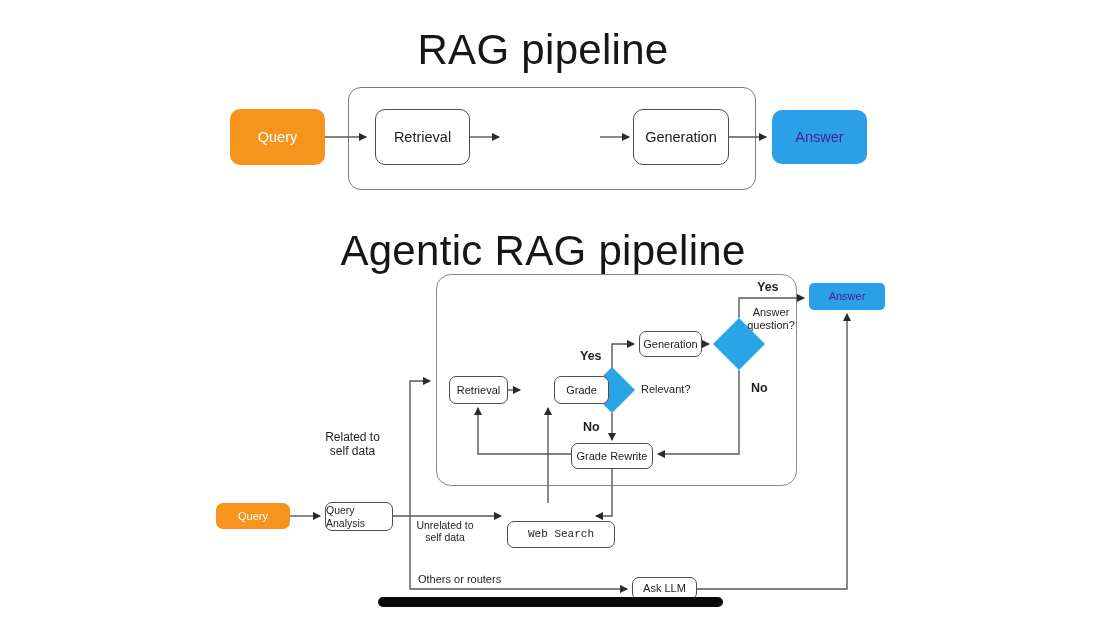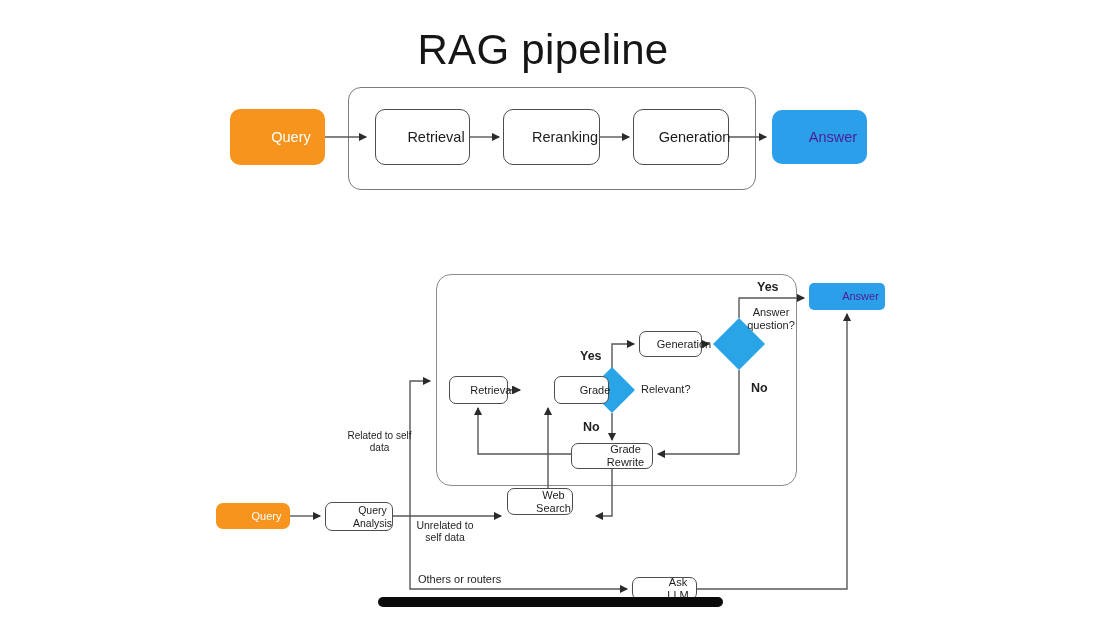--- a/index.html
+++ b/index.html
@@ -2,40 +2,41 @@
 <html style="--orange: #F6941D; --blue: #2C9FEA; --diamond: #29A4E6;"><head>
 <meta charset="utf-8">
 <style>
   html,body{margin:0;padding:0;background:#fff;}
   .stage{position:relative;width:1100px;height:619px;background:#ffffff;overflow:hidden;
          font-family:"Liberation Sans",sans-serif;}
   .title{position:absolute;left:0;width:1054px;text-align:center;margin:16px;
          font-size:42px;font-weight:500;color:#161616;letter-spacing:.3px;}
   .frame{position:absolute;border:1.4px solid #7c7c7c;border-radius:13px;background:transparent;}
   .frame.bot{border-radius:15px;border-color:#8a8a8a;}
-  .box{position:absolute;display:flex;align-items:center;justify-content:center;text-align:center;
-       background:#fff;border:1.4px solid #4d4d4d;color:#1c1c1c;box-sizing:border-box;line-height:1.15;padding-left:27px;}
+  .box{position:absolute;display:flex;align-items:center;justify-content:center;
+       background:#fff;border:1.4px solid #4d4d4d;color:#1c1c1c;box-sizing:border-box;line-height:1.15;}
   .box.lg{border-radius:10px;font-size:14.5px;}
   .box.sm{border-radius:7px;font-size:11px;}
   .fill-orange{background:var(--orange);border:none;color:#fff;}
   .fill-blue{background:var(--blue);border:none;color:#4c1d95;}
   .lbl{position:absolute;color:#1f1f1f;font-size:11px;line-height:1.18;}
   .lbl.bold{font-weight:bold;font-size:12.5px;}
   .lbl.ctr{text-align:center;}
   .wires{position:absolute;left:0;top:0;}
   .wire{stroke:#585858;stroke-width:1.4;fill:none;}
   .diamond{fill:var(--diamond);stroke:none;}
   .bar{position:absolute;background:#0a0a0a;border-radius:6px;}
 </style>
 </head>
 <body>
 
 <div class="stage">
 
   <h1 class="title" style="top:10px;">RAG pipeline</h1>
+  <h1 class="title" style="top:211px;">Agentic RAG pipeline</h1>
 
   <div class="frame" style="left:348px;top:87px;width:406px;height:101px;"></div>
   <div class="frame bot" style="left:436px;top:274px;width:359px;height:210px;"></div>
 
   <svg class="wires" width="1100" height="619" viewBox="0 0 1100 619">
     <defs>
       <marker id="arr" markerWidth="7" markerHeight="7" refX="5.2" refY="3" orient="auto">
         <path d="M0,0 L6,3 L0,6 Z" fill="#2b2b2b"></path>
       </marker>
     </defs>
@@ -60,39 +61,38 @@
     <path class="wire" marker-end="url(#arr)" d="M612 469 V516 H596"></path>
     <path class="wire" marker-end="url(#arr)" d="M548 503 V408"></path>
     <path class="wire" marker-end="url(#arr)" d="M697 589 H847 V314"></path>
 
     <polygon class="diamond" points="612,367 635,390 612,413 589,390"></polygon>
     <polygon class="diamond" points="739,318 765,344 739,370 713,344"></polygon>
   </svg>
 
   <div class="box lg fill-orange" style="left:230px;top:109px;width:95px;height:56px;">Query</div>
   <div class="box lg" style="left:375px;top:109px;width:95px;height:56px;">Retrieval</div>
-  <div class="box lg" style="left:503px;top:109px;width:97px;height:56px;">Reranking</div>
   <div class="box lg" style="left:633px;top:109px;width:96px;height:56px;">Generation</div>
   <div class="box lg fill-blue" style="left:772px;top:110px;width:95px;height:54px;">Answer</div>
 
   <div class="box sm fill-orange" style="left:216px;top:503px;width:74px;height:26px;">Query</div>
   <div class="box sm" style="left:325px;top:502px;width:68px;height:29px;font-size:10.5px;">Query Analysis</div>
-  <div class="box sm" style="left:507px;top:488px;width:66px;height:27px;">Web Search</div>
+  <div class="box sm" style="left:507px;top:521px;width:108px;height:27px;font-family:Liberation Mono, monospace;">Web Search</div>
   <div class="box sm" style="left:632px;top:577px;width:65px;height:23px;">Ask LLM</div>
   <div class="box sm" style="left:449px;top:376px;width:59px;height:28px;">Retrieval</div>
   <div class="box sm" style="left:525px;top:376px;width:55px;height:28px;margin-left:29px;">Grade</div>
   <div class="box sm" style="left:639px;top:331px;width:63px;height:26px;">Generation</div>
   <div class="box sm" style="left:571px;top:443px;width:82px;height:26px;">Grade Rewrite</div>
   <div class="box sm fill-blue" style="left:809px;top:283px;width:76px;height:27px;border-radius:5px;">Answer</div>
 
   <div class="lbl" style="left:641px;top:383px;">Relevant?</div>
   <div class="lbl ctr" style="left:745px;top:306px;width:52px;text-align:center;">Answer question?</div>
   <div class="lbl bold" style="left:580px;top:349px;">Yes</div>
   <div class="lbl bold" style="left:583px;top:420px;">No</div>
   <div class="lbl bold" style="left:757px;top:280px;">Yes</div>
   <div class="lbl bold" style="left:751px;top:381px;">No</div>
-  <div class="lbl ctr" style="left:343px;top:430px;width:73px;font-size:10px;">Related to self data</div>
+  <div class="lbl ctr" style="left:316px;top:430px;width:73px;font-size:12px;">Related to self data</div>
   <div class="lbl ctr" style="left:414px;top:519px;width:62px;font-size:10.5px;">Unrelated to self data</div>
   <div class="lbl" style="left:418px;top:573px;">Others or routers</div>
 
   <div class="bar" style="left:378px;top:597px;width:345px;height:10px;"></div>
 
 </div>
 
 </body></html>

